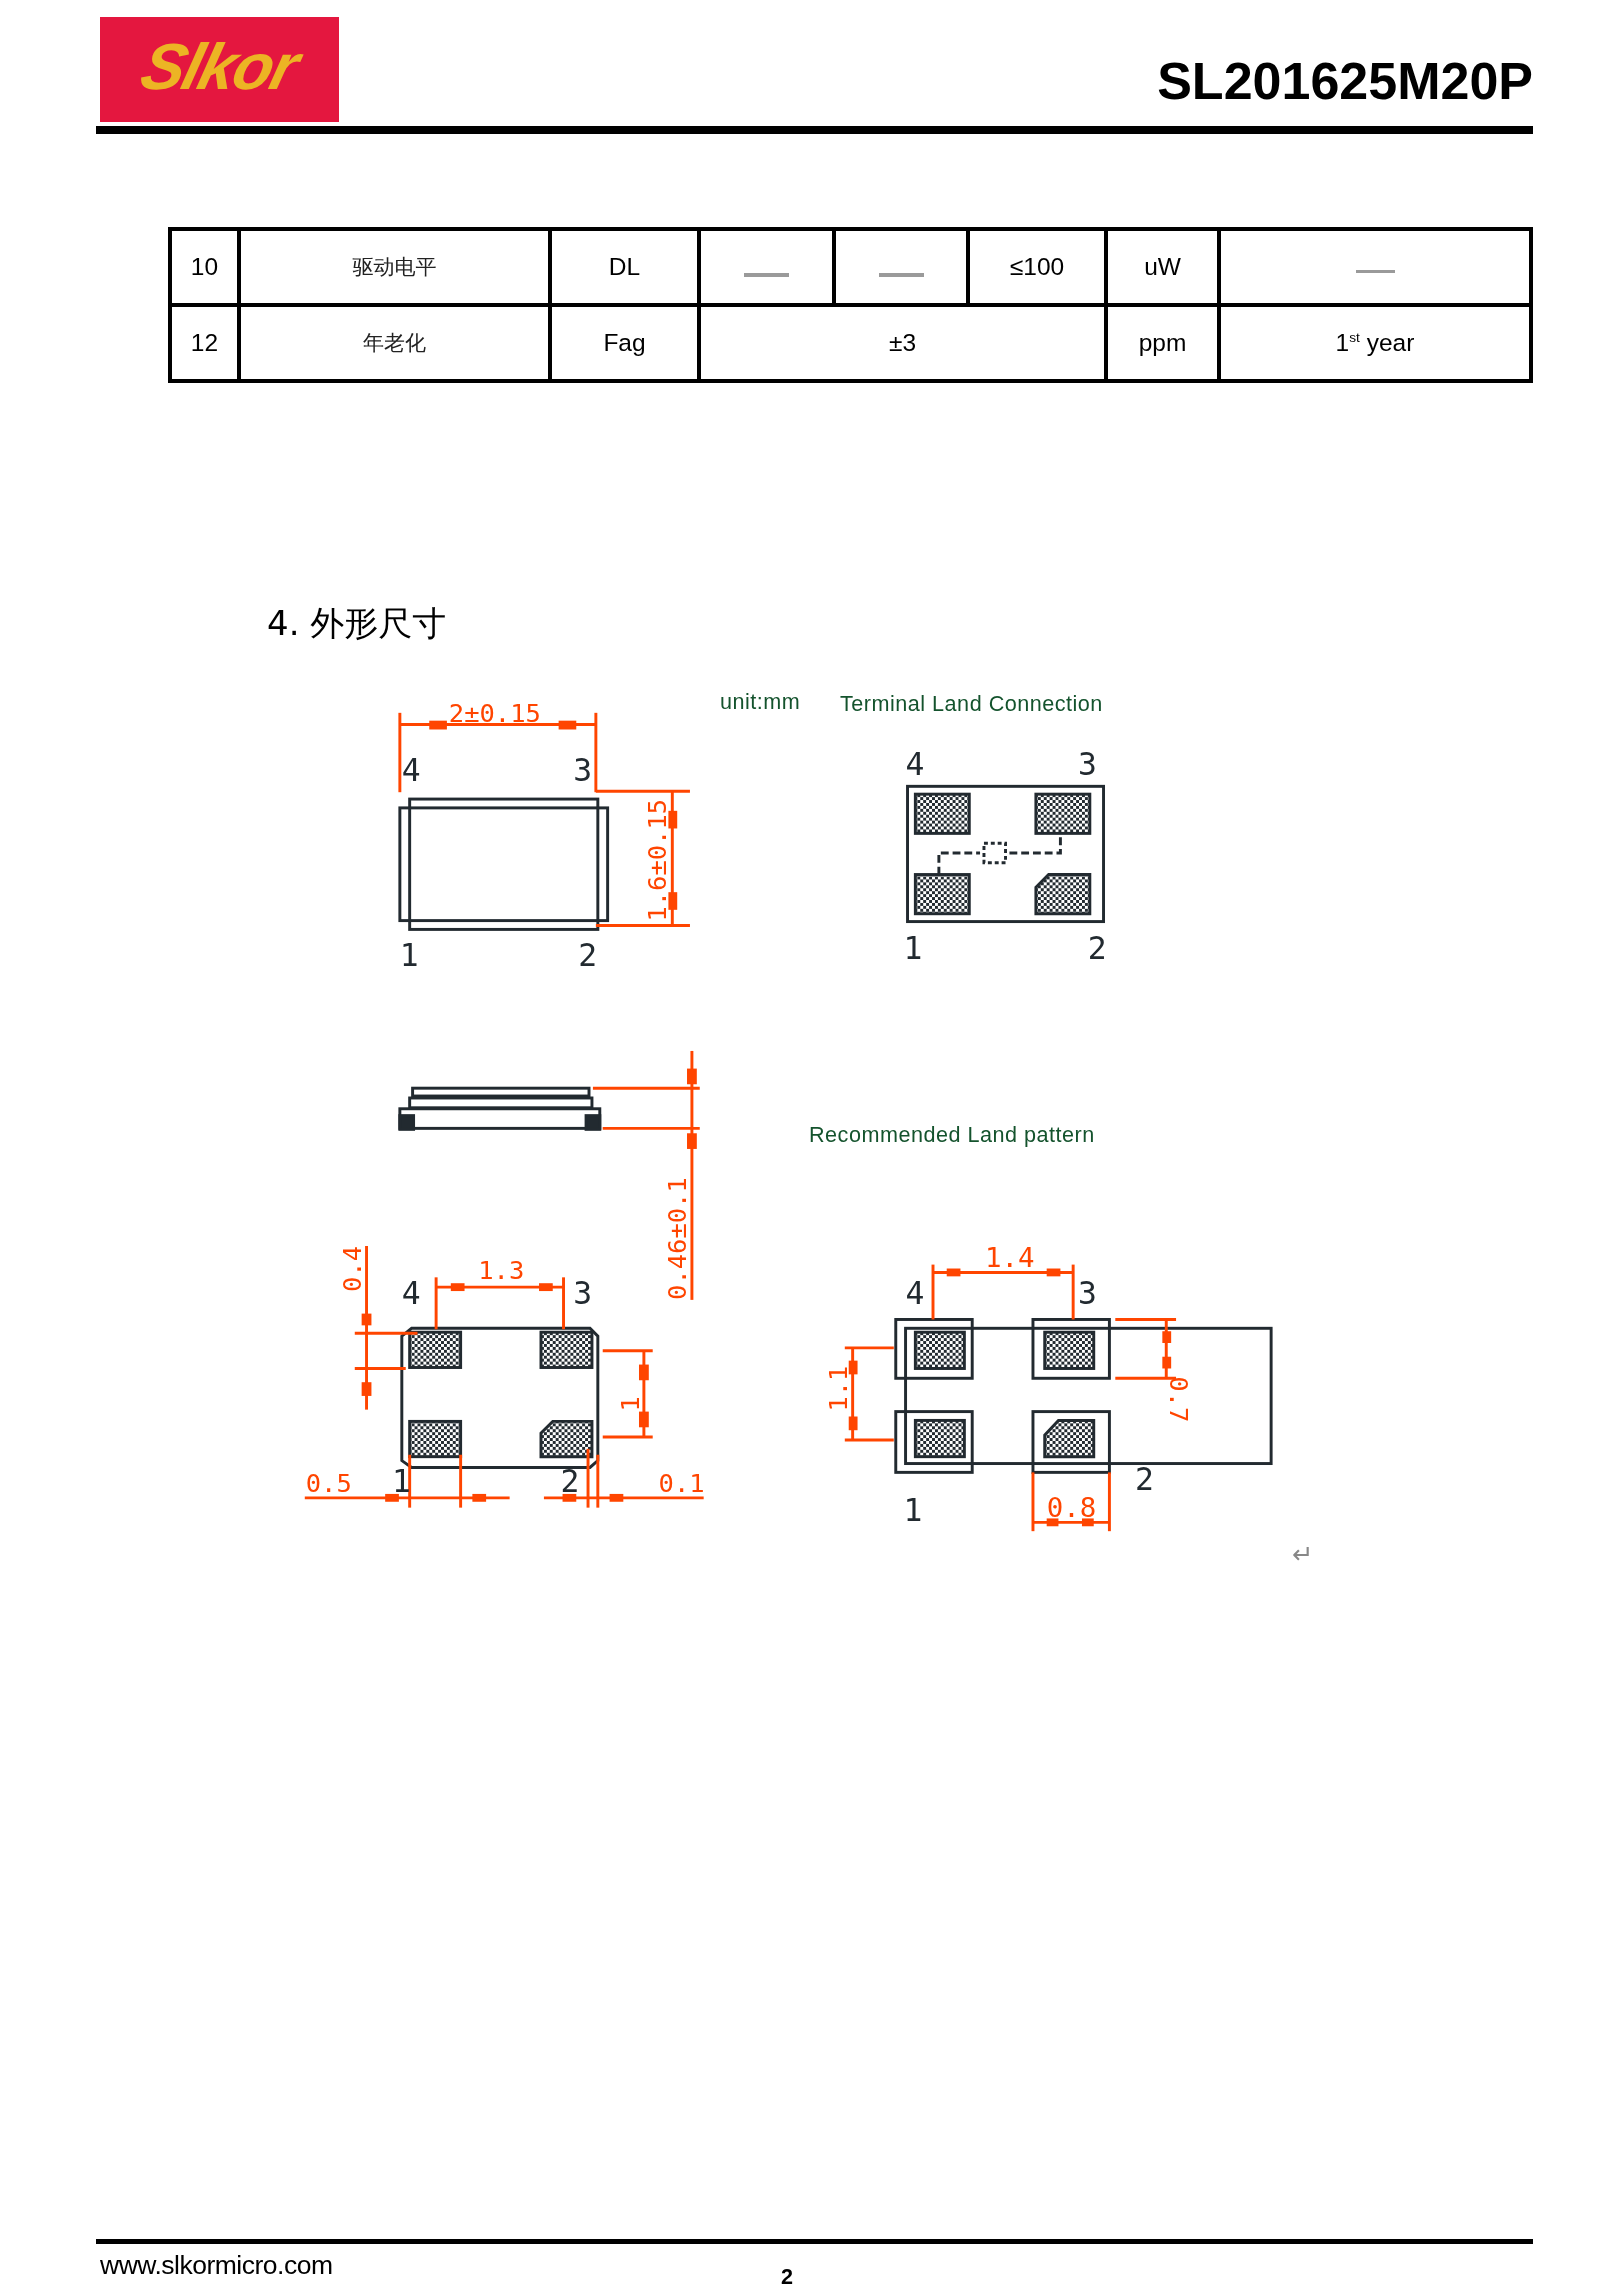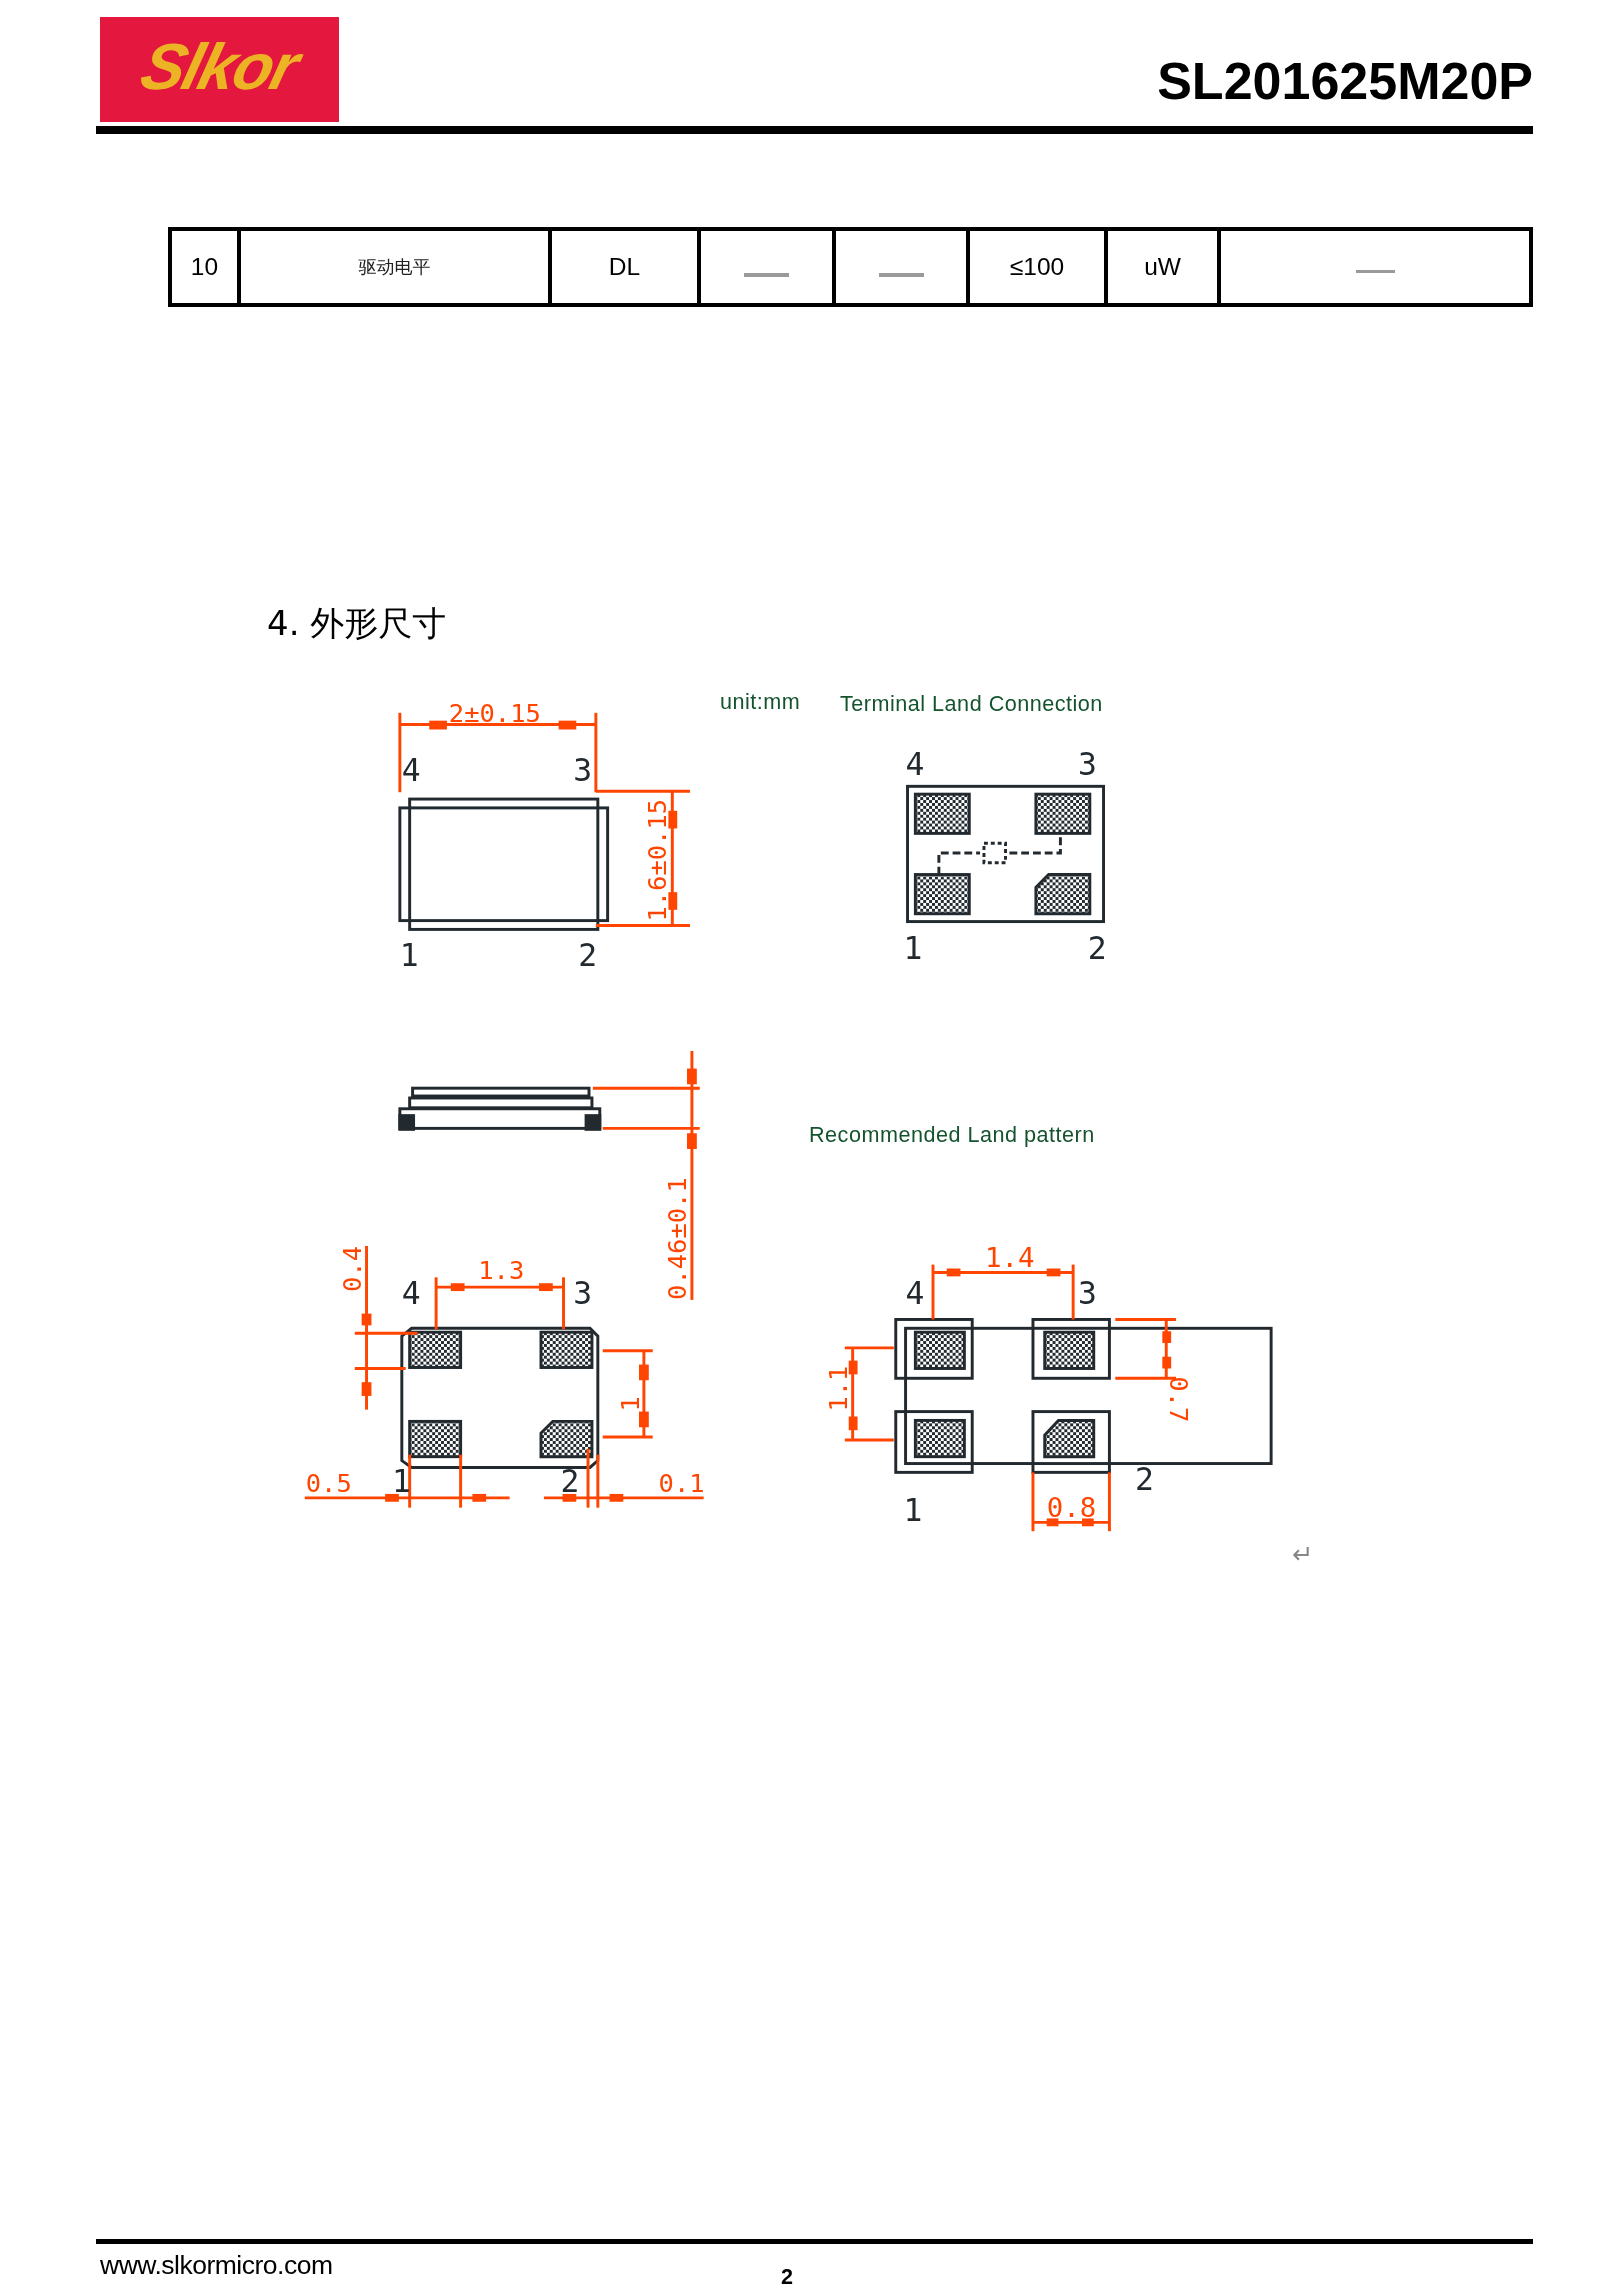--- a/index.html
+++ b/index.html
@@ -8,21 +8,21 @@
   
   .logo { left:100px; top:16.7px; width:239px; height:105px; background:#e4173f; display:flex; align-items:center; justify-content:center; }
   .logo span { color:#ecb424; font-family:"Liberation Sans", sans-serif; font-weight:bold; font-style:italic; font-size:65px; letter-spacing:-2px; transform:skewX(-14deg); display:inline-block; margin-top:-5.9px; }
   .doc-title { right:88px; top:55px; font-family:"Liberation Sans", sans-serif; font-weight:bold; font-size:52px; letter-spacing:0px; line-height:1; }
   .rule-top { left:96px; top:126px; width:1437px; height:7.8px; background:#000; }
   
   table.spec { position:absolute; left:168px; top:227px; width:1360px; border-collapse:collapse; table-layout:fixed; font-family:"Liberation Sans", sans-serif; font-size:24.5px; }
   table.spec td { border:4.9px solid #000; height:72px; text-align:center; vertical-align:middle; padding:0; }
   .dash { display:inline-block; width:45px; height:3.9px; background:#9a9a9a; vertical-align:middle; margin-top:13.7px; }
   .dash.thin { height:2.9px; width:39px; margin-top:5.9px; }
-  .cn { font-family:"DejaVu Sans", sans-serif; font-size:18px; color:#222; }
+  .cn { font-family:"DejaVu Sans", sans-serif; font-size:21px; color:#222; }
   sup { font-size:13.7px; }
   
   .section-title { left:267px; top:562px; font-family:"DejaVu Sans", sans-serif; font-size:34px;margin-top:39px; }
   .caption { font-family:"Liberation Sans", sans-serif; font-size:21.6px; color:#14532d; letter-spacing:0.5px; }
   
   .rule-bottom { left:96px; top:2239px; width:1437px; height:4.9px; background:#000; }
   .footer-url { left:100px; top:2250px; font-size:26.5px; font-family:"Liberation Sans", sans-serif; letter-spacing:-0.5px; }
   .page-num { left:781px; top:2264px; font-size:21.6px; font-weight:bold; font-family:"Liberation Sans", sans-serif; }
   .return-mark { left:1292px; top:1539px; font-size:25.5px; color:#888; }
   svg text { font-family:"DejaVu Sans Mono", monospace; }
@@ -50,20 +50,28 @@
   <tbody>
       <tr>
     <td>10</td>
     <td class="cn">驱动电平</td>
     <td>DL</td>
     <td><span class="dash"></span></td>
     <td><span class="dash"></span></td>
     <td>≤100</td>
     <td>uW</td>
     <td><span class="dash thin"></span></td>
+  </tr>
+  <tr>
+    <td>12</td>
+    <td class="cn">年老化</td>
+    <td>Fag</td>
+    <td colspan="3">±3</td>
+    <td>ppm</td>
+    <td><span>1</span><sup>st</sup><span> year</span></td>
   </tr>
 </tbody>
   </table>
 
 <div class="abs section-title">4. 外形尺寸</div>
 
 <div class="abs caption" style="left:720px; top:689px;">unit:mm</div>
 <div class="abs caption" style="left:840px; top:691px;">Terminal Land Connection</div>
 <div class="abs caption" style="left:809px; top:1122px;">Recommended Land pattern</div>
 

